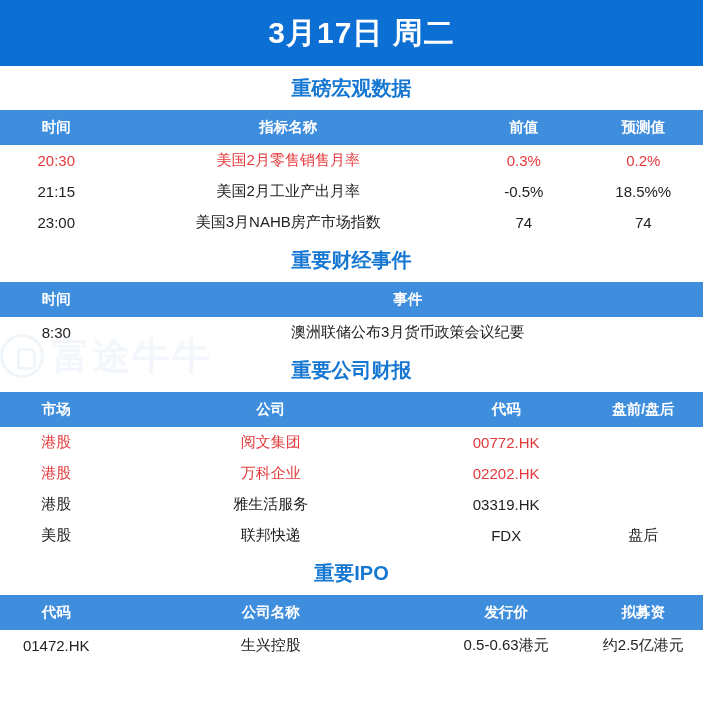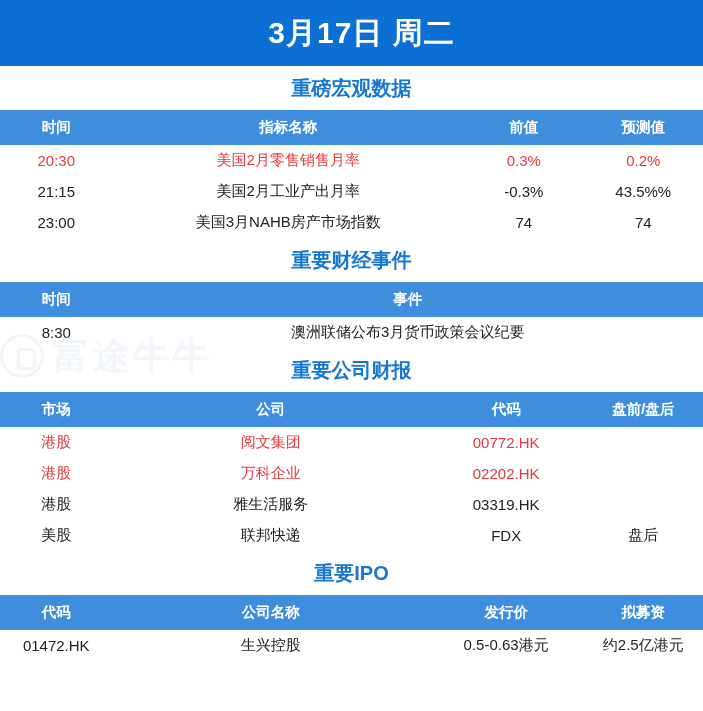--- a/index.html
+++ b/index.html
@@ -158,22 +158,22 @@
     <tbody>
       <tr class="highlight">
         <td>20:30</td>
         <td>美国2月零售销售月率</td>
         <td>0.3%</td>
         <td>0.2%</td>
       </tr>
       <tr>
         <td>21:15</td>
         <td>美国2月工业产出月率</td>
-        <td>-0.3%</td>
-        <td>43.5%%</td>
+        <td>-0.5%</td>
+        <td>18.5%%</td>
       </tr>
       <tr>
         <td>23:00</td>
         <td>美国3月NAHB房产市场指数</td>
         <td>74</td>
         <td>74</td>
       </tr>
     </tbody>
   </table>
 

